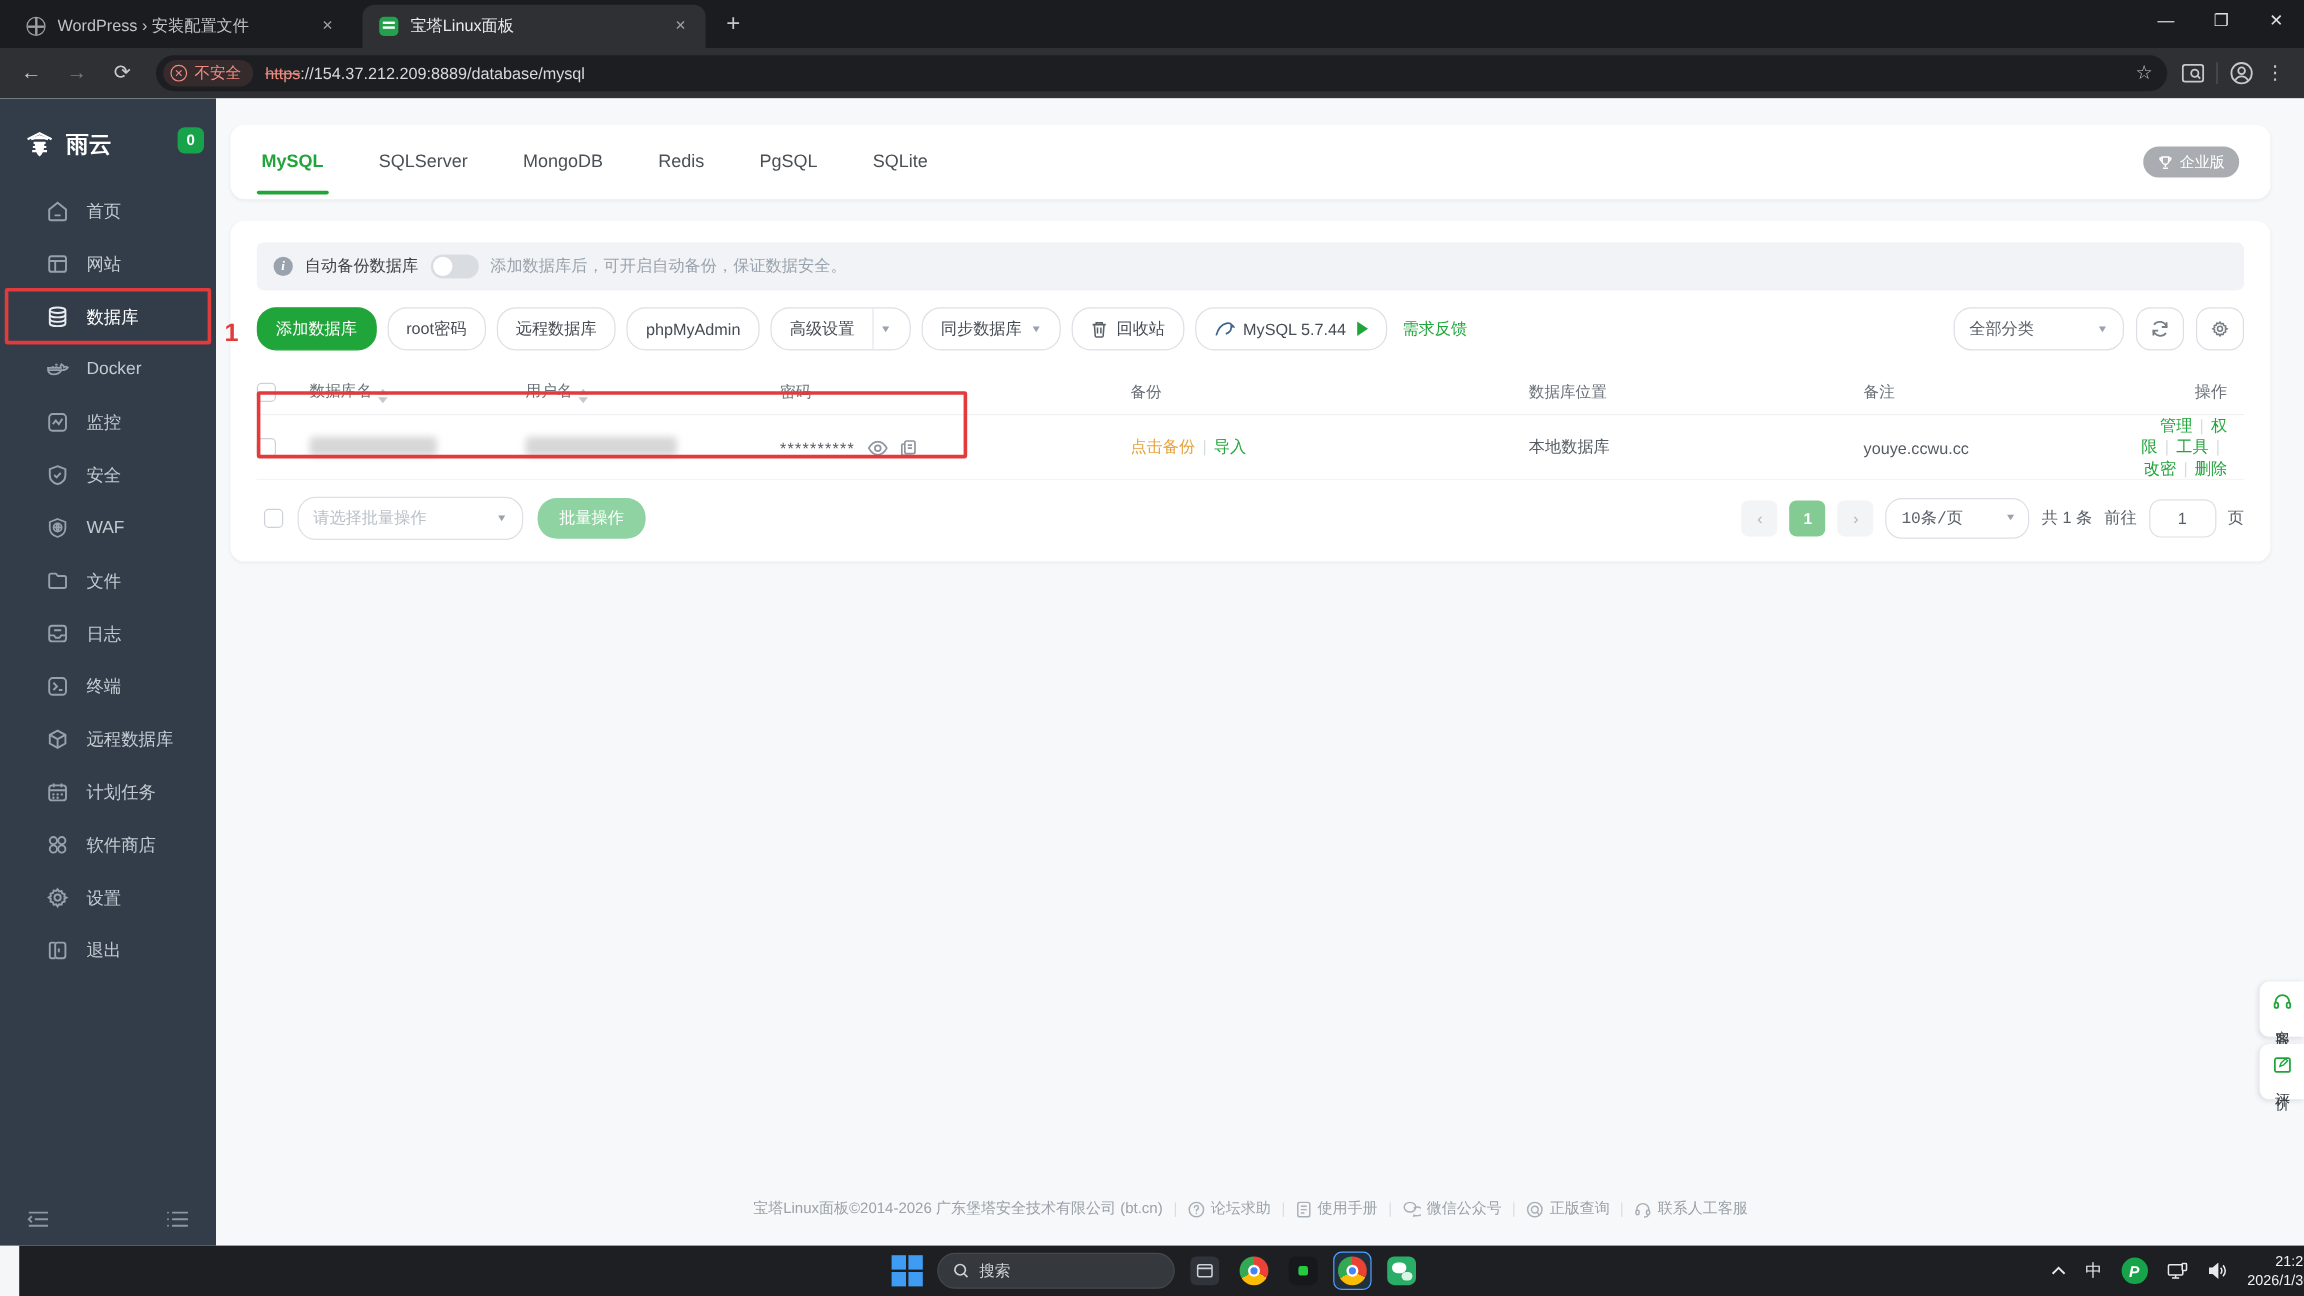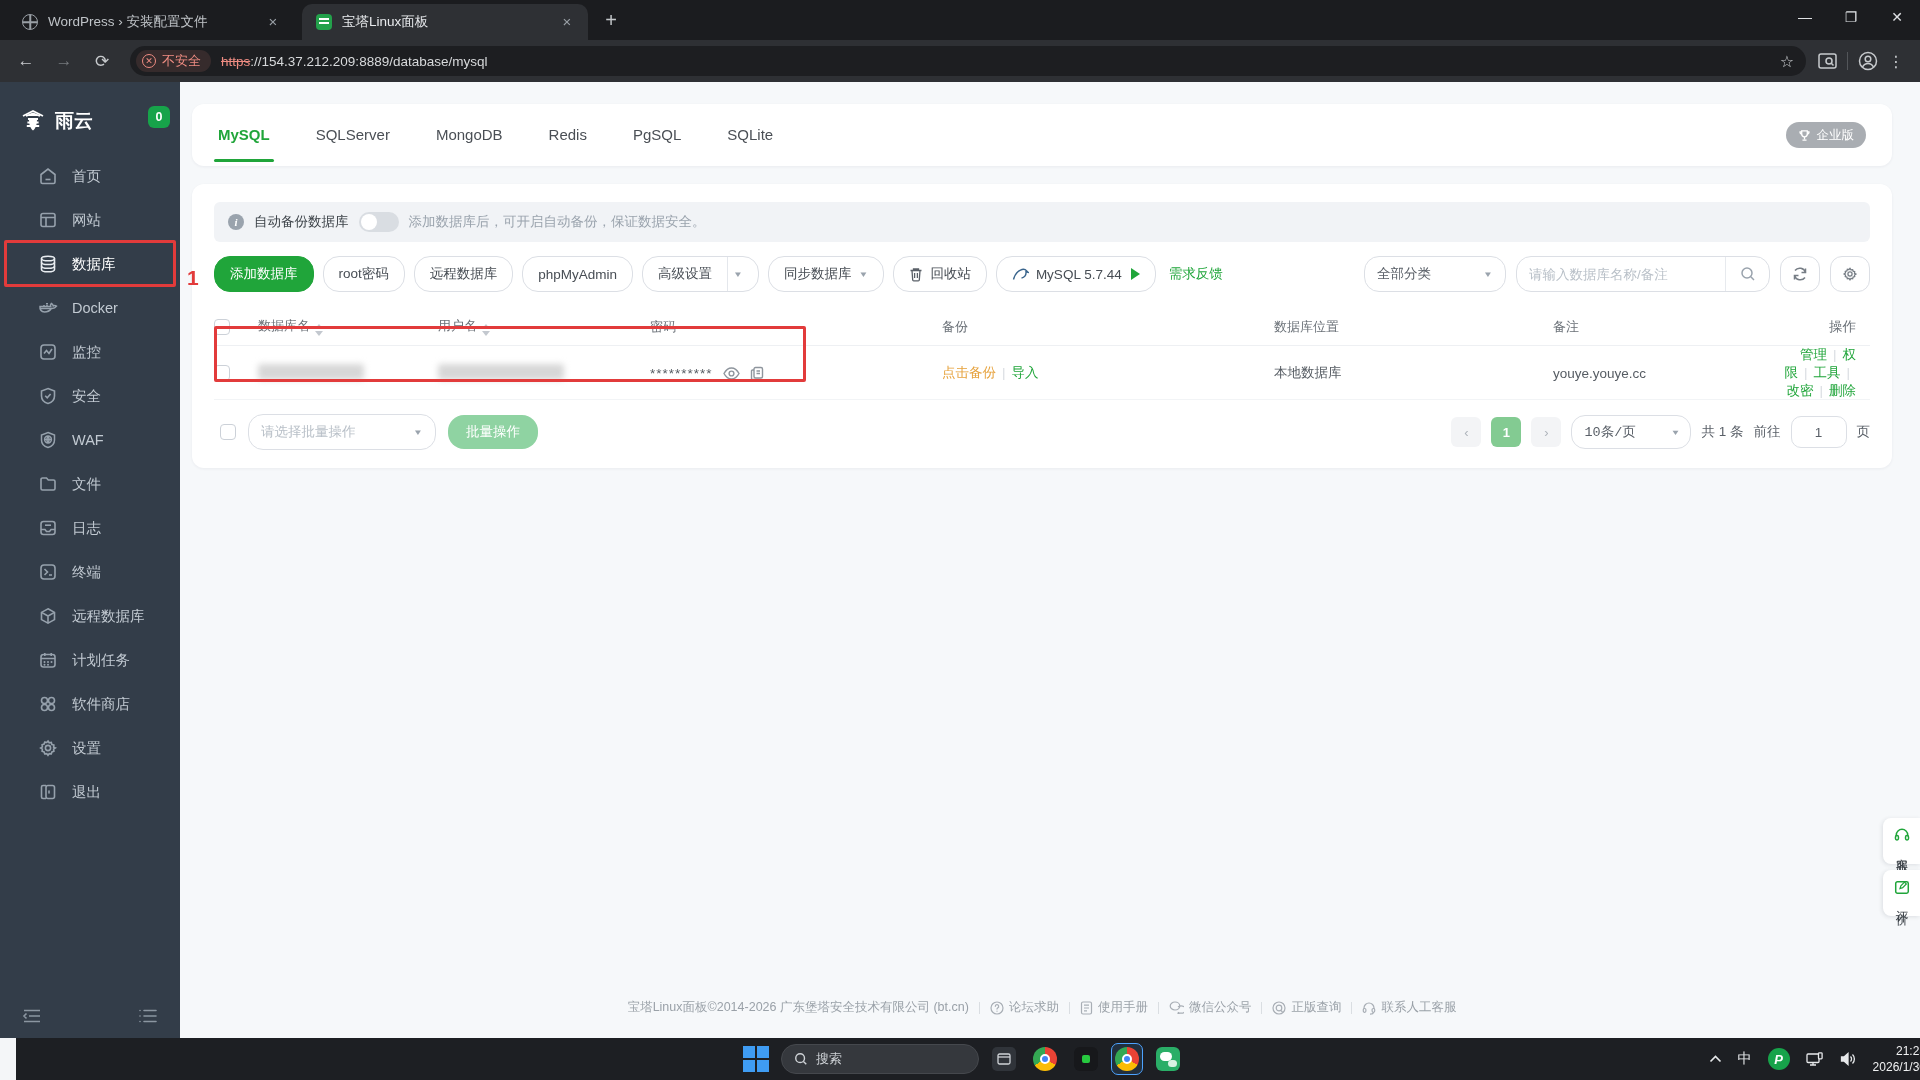--- a/index.html
+++ b/index.html
@@ -382,29 +382,20 @@
           <span>MySQL 5.7.44</span>
           <span class="play"></span>
         </button>
         <span class="linkbtn">需求反馈</span>
 
         <div class="tool-right">
           <div class="select sel-cat">
             <span>全部分类</span>
             <span class="chev">▼</span>
           </div>
-          <div class="searchwrap">
-            <input placeholder="请输入数据库名称/备注" style="">
-            <span class="searchbtn">
-              <svg width="16" height="16" viewBox="0 0 16 16" fill="none" stroke="#9aa3ad" stroke-width="1.5">
-                  <circle cx="7" cy="7" r="5"></circle>
-                  <line x1="10.8" y1="10.8" x2="14" y2="14"></line>
-                </svg>
-            </span>
-          </div>
           <span class="sqbtn">
             <svg width="16" height="16" viewBox="0 0 16 16" fill="none" stroke="#767d85" stroke-width="1.5">
                 <path d="M13.5 6.5 A6 6 0 0 0 3 4.5 M2.5 9.5 A6 6 0 0 0 13 11.5"></path>
                 <path d="M13.5 2.5 v4 h-4 M2.5 13.5 v-4 h4"></path>
               </svg>
           </span>
           <span class="sqbtn">
             <svg width="16" height="16" viewBox="0 0 20 20" fill="none" stroke="#767d85" stroke-width="1.6">
                 <path d="M10 3 l1.2 1.8 2.1-.3 .6 2 2 .6 -.3 2.1 L17.4 10 l-1.8 1.2 .3 2.1 -2 .6 -.6 2 -2.1-.3 L10 17.4 l-1.2-1.8 -2.1.3 -.6-2 -2-.6 .3-2.1 L2.6 10 l1.8-1.2 -.3-2.1 2-.6 .6-2 2.1.3 Z"></path>
                 <circle cx="10" cy="10" r="2.6"></circle>
@@ -444,21 +435,21 @@
             <svg class="icbtn" width="14" height="15" viewBox="0 0 14 15" fill="none" stroke="#8e959d" stroke-width="1.4">
                 <rect x="4" y="1.5" width="8.5" height="10.5" rx="1.5"></rect>
                 <path d="M4 4 H2.5 a1 1 0 0 0 -1 1 v7.5 a1 1 0 0 0 1 1 H9.5"></path>
                 <path d="M6.5 5 h3.5 M6.5 7.5 h3.5"></path>
               </svg>
           </span>
           <span>
             <a class="lnk-orange">点击备份</a><span class="sep">|</span><a class="lnk-green">导入</a>
           </span>
           <span>本地数据库</span>
-          <span>youye.youye.cc</span>
+          <span>youye.ccwu.cc</span>
           <span class="actions">
             <a>管理</a><span class="sep">|</span><a>权限</a><span class="sep">|</span><a>工具</a><span class="sep">|</span><a>改密</a><span class="sep">|</span><a>删除</a>
           </span>
         </div>
       </div>
 
       <div class="batchrow">
         <span class="cbx"></span>
         <div class="select sel-batch">
           <span>请选择批量操作</span>

